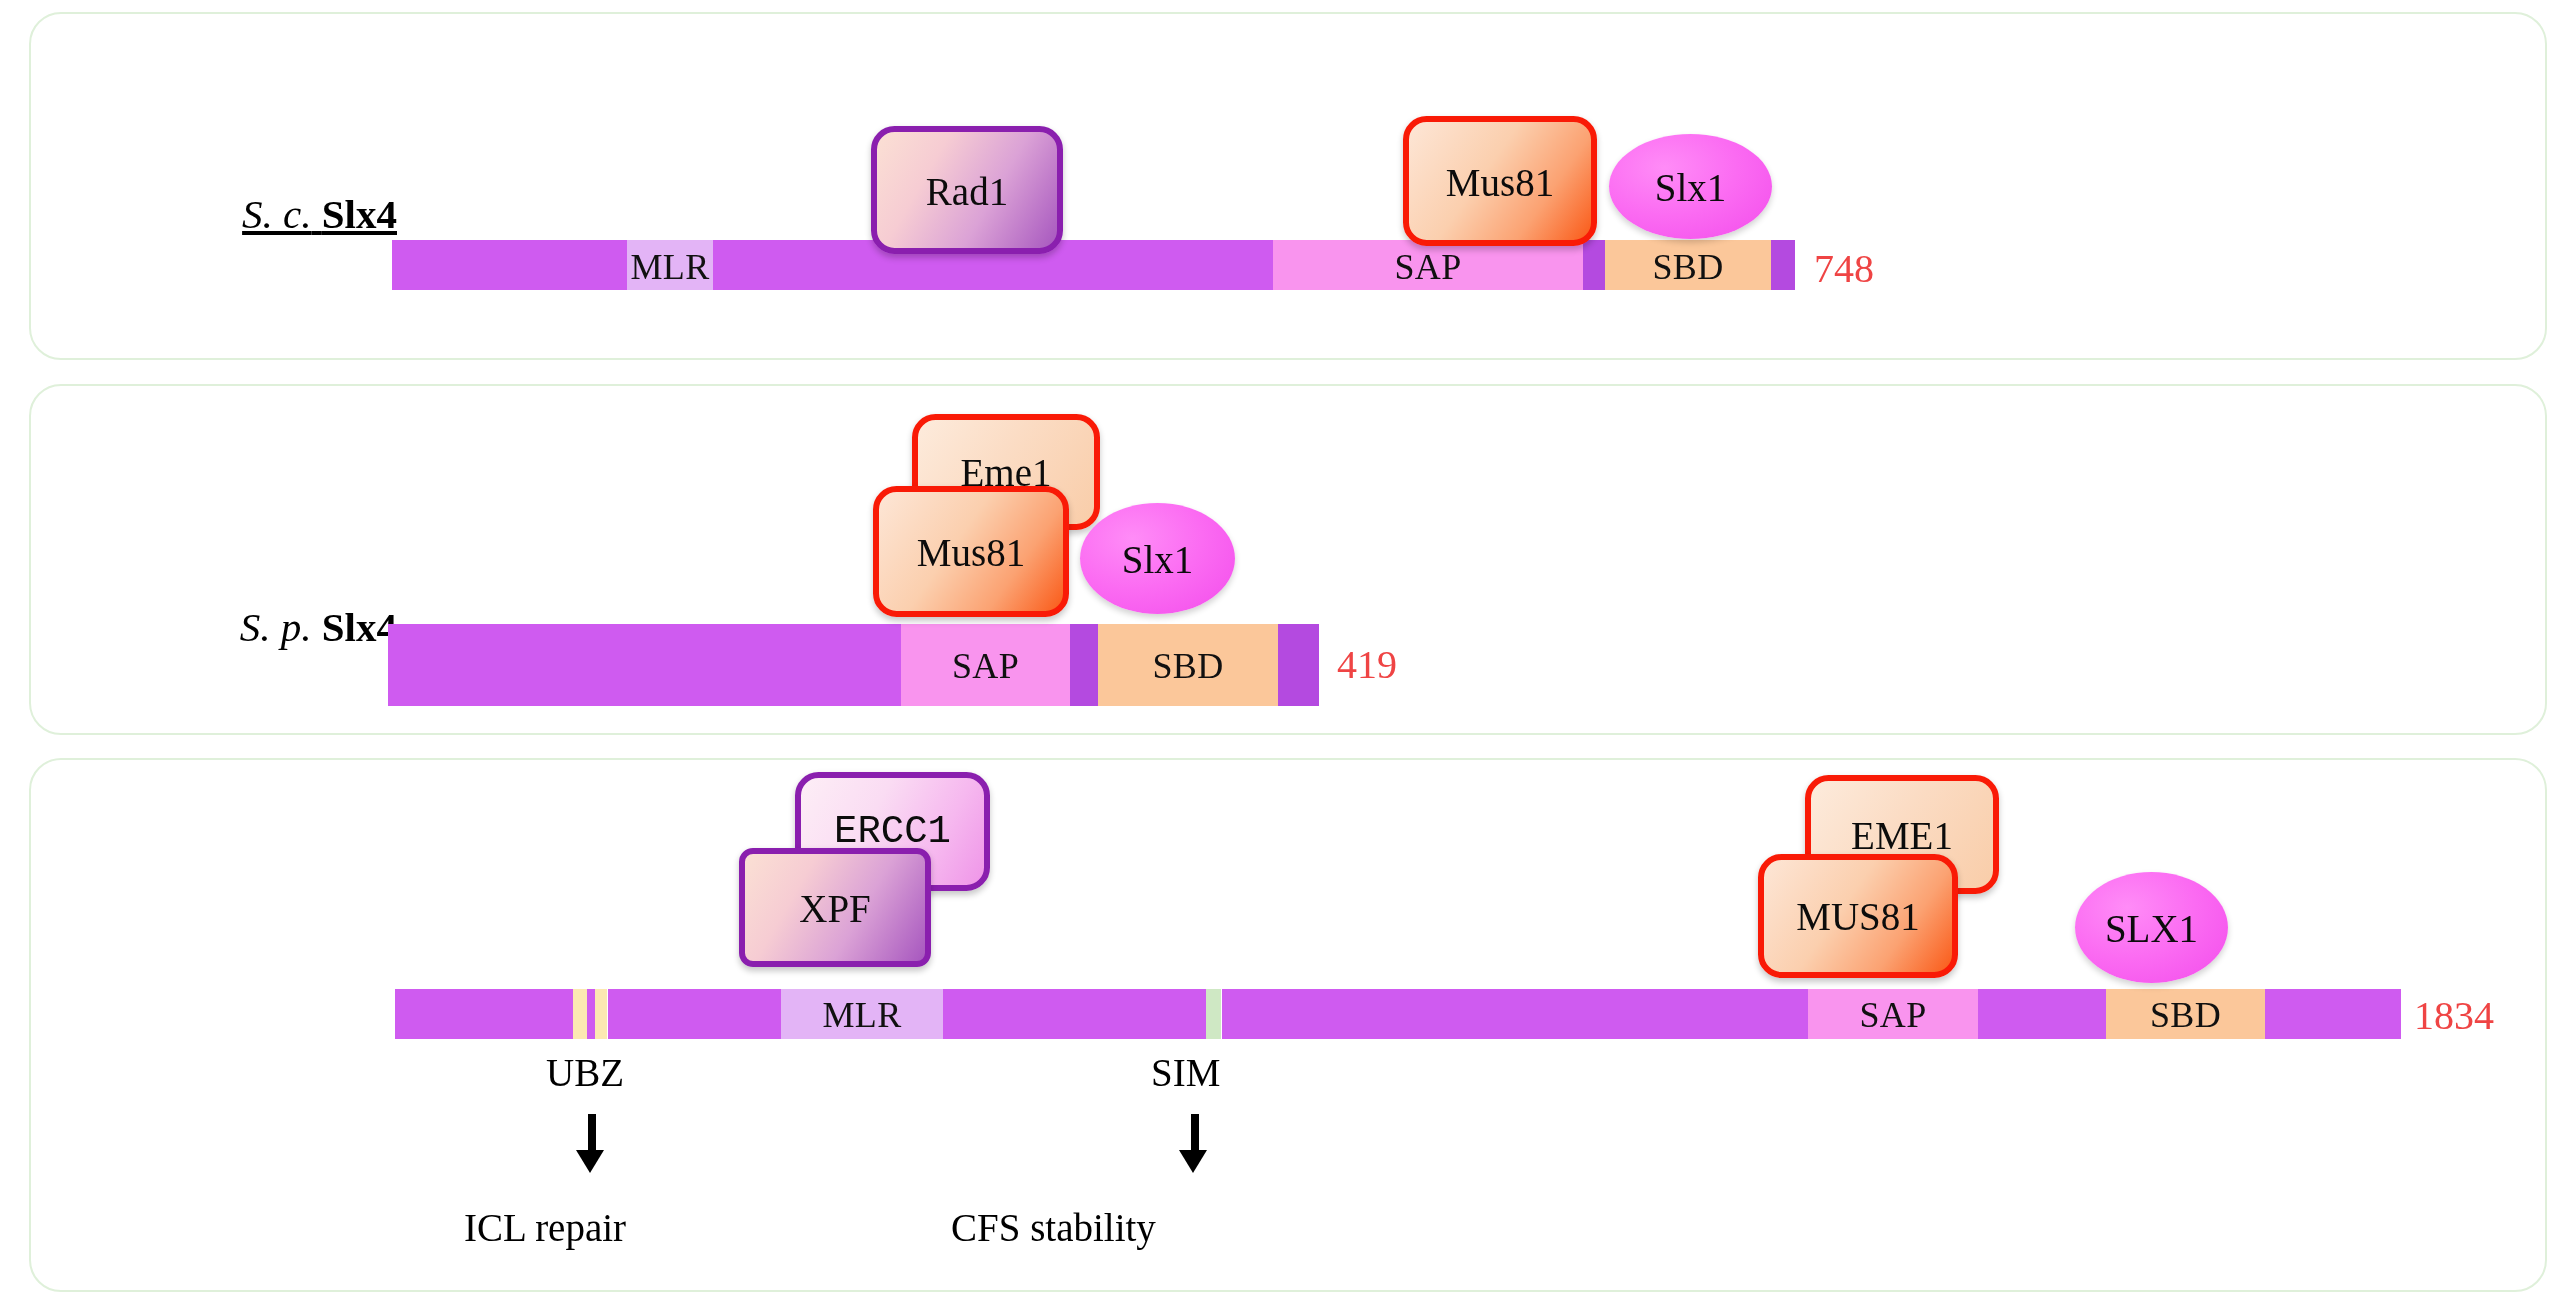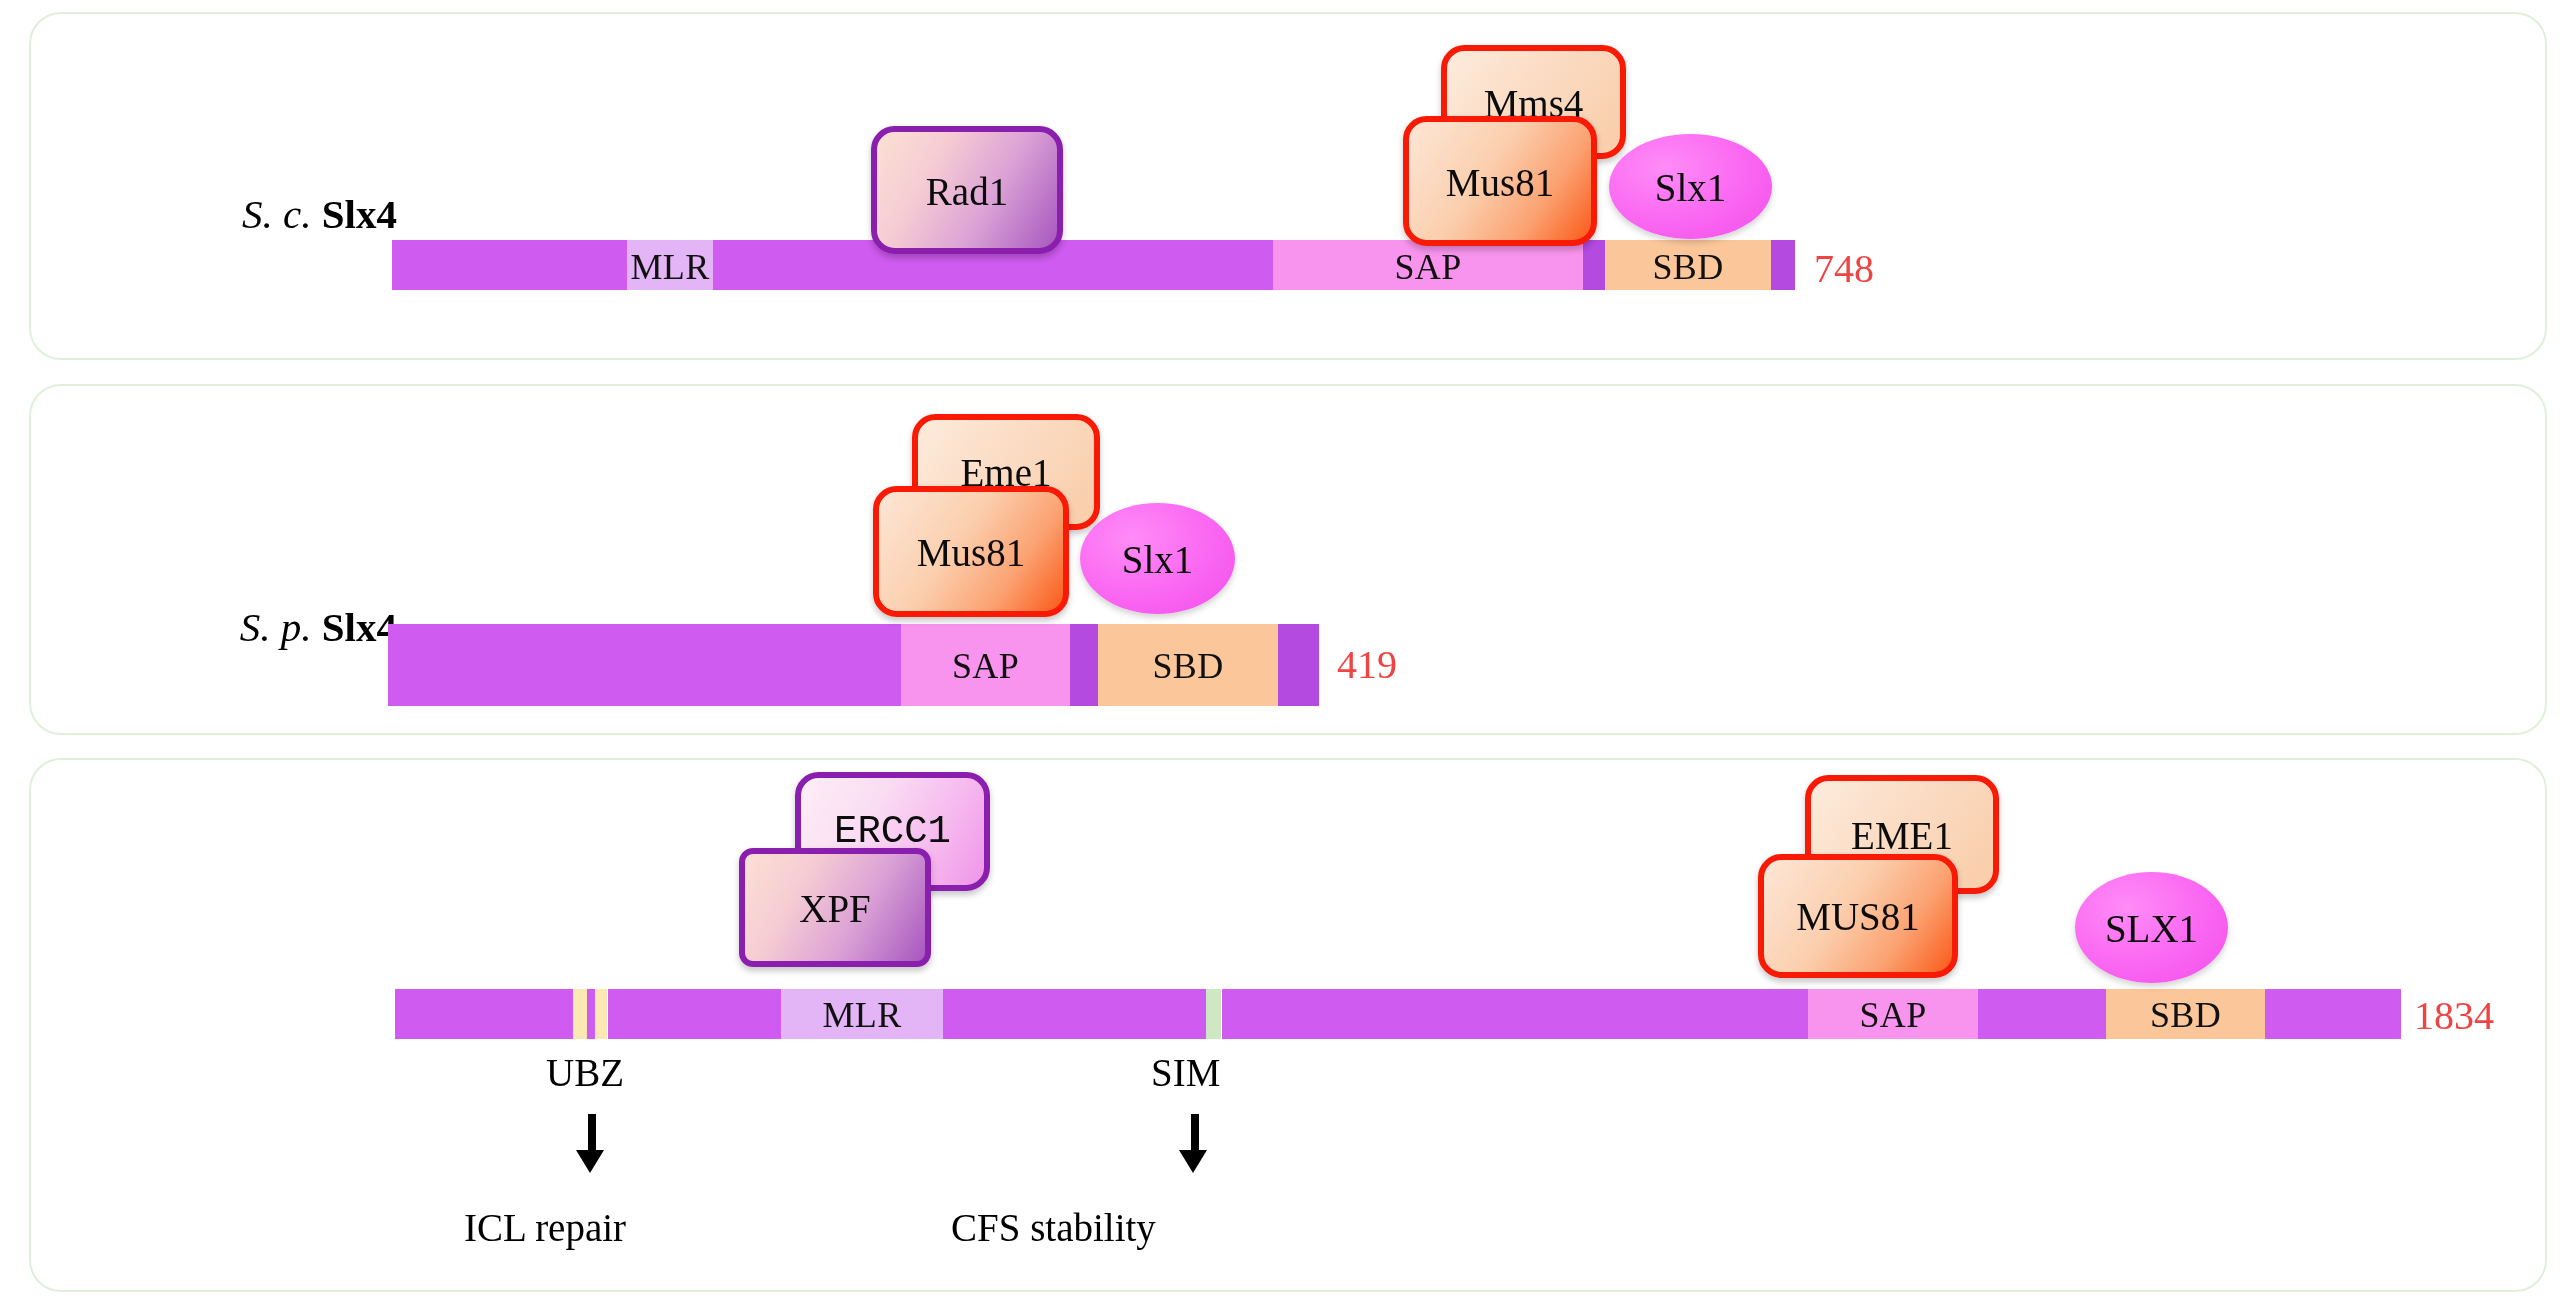--- a/index.html
+++ b/index.html
@@ -98,21 +98,21 @@
   .arrow .shaft{position:absolute;left:3.5px;top:0;width:8.3px;height:40px;background:#000;}
   .arrow .head{position:absolute;left:-8.3px;top:36px;width:0;height:0;
                border-left:14px solid transparent;border-right:14px solid transparent;
                border-top:23.5px solid #000;}
 </style>
 </head>
 <body>
 
 <div class="panel" id="panel-1">
 
-  <div class="row-label" style="left:69px;top:180px;width:297px;">
+  <div class="row-label" style="left:69px;top:180px;width:297px;text-decoration:underline;">
     <span class="it">S. c.</span>
     <span class="bd">Slx4</span>
   </div>
 
   <div class="bar" style="left:361px;top:226px;width:1403px;">
     <div class="seg c-purple" style="left: 0px; width: 235px; background: rgb(207, 91, 240);"></div>
     <div class="seg c-mlr" style="left: 235px; width: 86px; background: rgb(227, 180, 246);">
       <span class="seg-label">MLR</span>
     </div>
     <div class="seg c-purple" style="left: 321px; width: 560px; background: rgb(207, 91, 240);"></div>
@@ -125,23 +125,20 @@
     </div>
     <div class="seg c-purple-dark" style="left: 1379px; width: 24px; background: rgb(180, 74, 224);"></div>
   </div>
 
   <div class="endnum" style="left:1783px;top:235px;">748</div>
 
   <div class="pbox box-violet-deep" style="left:840px;top:112px;width:192px;height:128px;">
     <span>Rad1</span>
   </div>
 
-  <div class="pbox box-red-light" style="left:1410px;top:31px;width:185px;height:114px;">
-    <span>Mms4</span>
-  </div>
   <div class="pbox box-red-deep" style="left:1372px;top:102px;width:194px;height:130px;">
     <span>Mus81</span>
   </div>
 
   <div class="pell" style="left:1578px;top:120px;width:163px;height:105px;">
     <span>Slx1</span>
   </div>
 </div>
 
 <div class="panel" id="panel-2">

